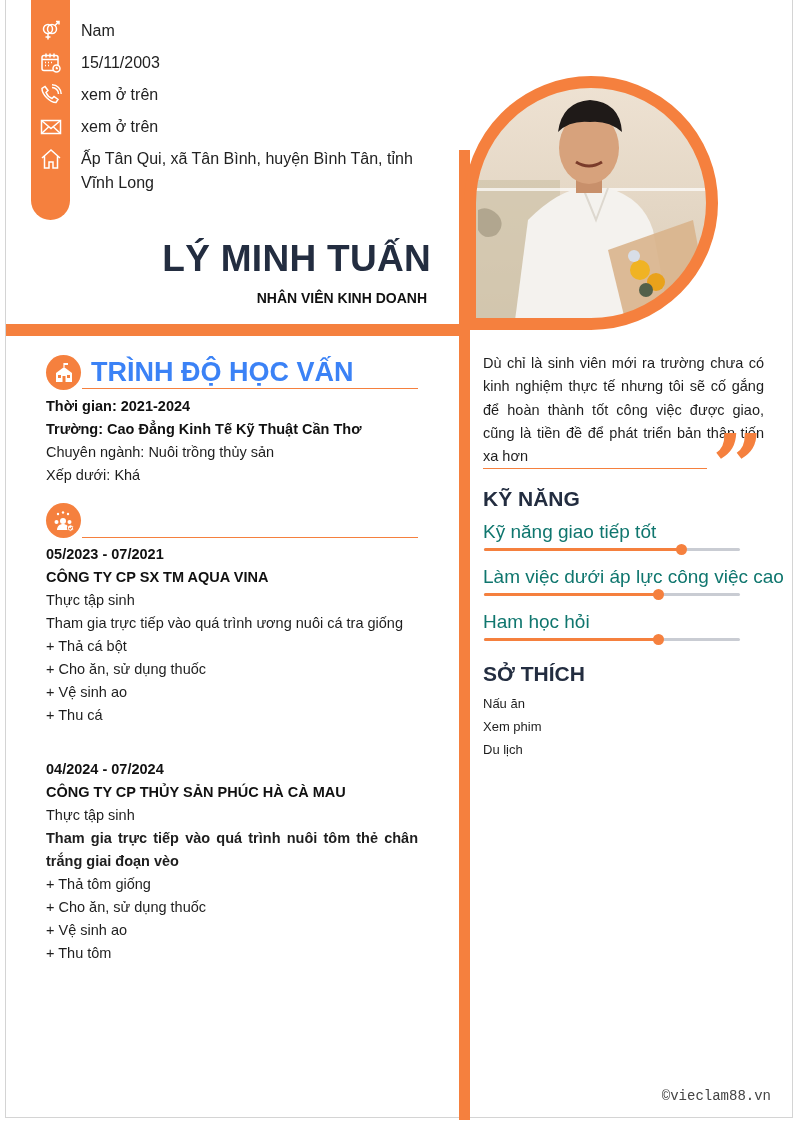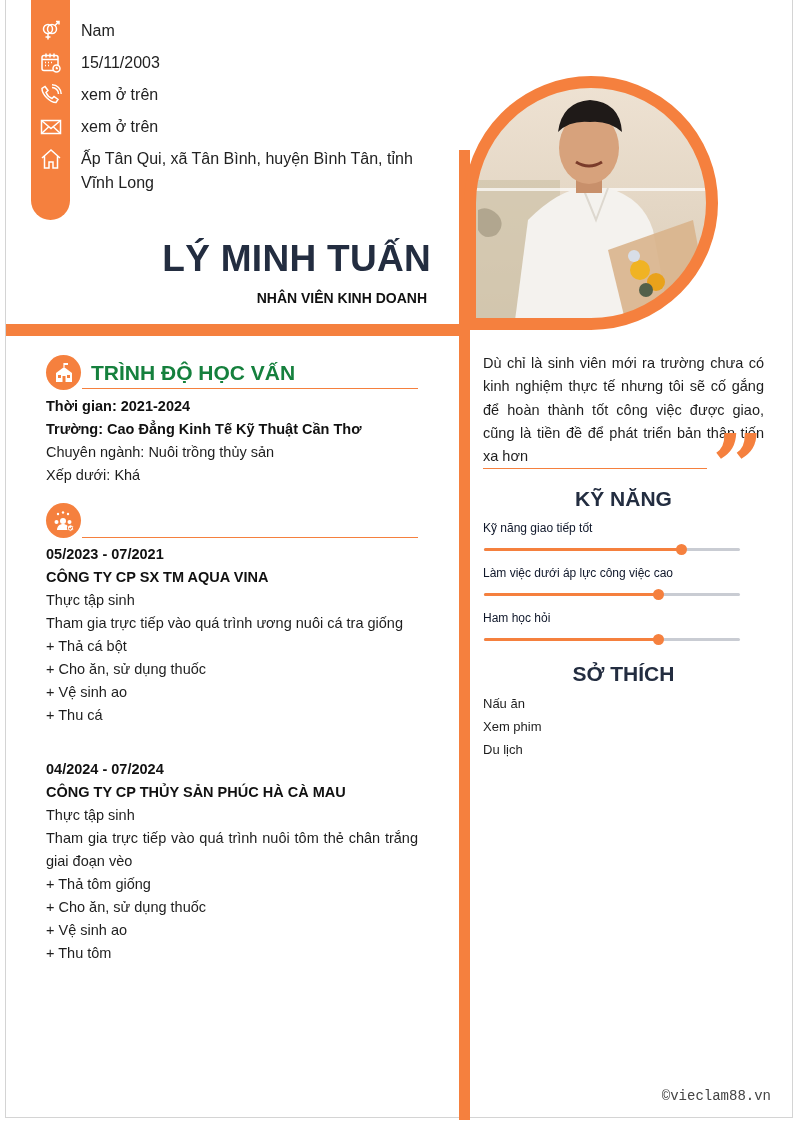--- a/index.html
+++ b/index.html
@@ -9,31 +9,31 @@
   .contact{position:absolute;left:40px;width:380px;display:flex;align-items:flex-start;text-decoration:underline;}
   .contact .ic{width:22px;height:22px;display:flex;align-items:center;justify-content:center;}
   .contact .tx{position:absolute;left:41px;font-size:16px;line-height:24px;color:#222;width:340px;}
   .name{position:absolute;right:364px;top:238px;font-size:37px;font-weight:bold;color:#232d40;letter-spacing:0.3px;white-space:nowrap;}
   .role{position:absolute;right:368px;top:290px;font-size:14px;font-weight:bold;color:#111;white-space:nowrap;}
   .hband{position:absolute;left:6px;top:324px;width:460px;height:12px;background:#f5803e;}
   .vline{position:absolute;left:459px;top:150px;width:11px;height:970px;background:#f5803e;}
   .photo-wrap{position:absolute;left:458px;top:70px;width:266px;height:266px;}
   .sec-title{position:absolute;left:46px;display:flex;align-items:center;}
   .sec-title .badge{width:35px;height:35px;border-radius:50%;background:#f5803e;display:flex;align-items:center;justify-content:center;}
-  .sec-title .lbl{margin-left:10px;font-size:21px;font-weight:bold;color:#15803d;}
+  .sec-title .lbl{margin-left:10px;font-size:27px;font-weight:bold;color:#3b82f6;}
   .sec-rule{position:absolute;left:82px;width:336px;height:1px;background:#f5803e;}
   .line{position:absolute;left:46px;font-size:14.5px;line-height:23px;color:#1e1e1e;width:372px;}
   .b{font-weight:bold;color:#111;}
-  .justify{text-align:justify;}
+  .justify{text-align:justify;font-weight:bold;}
   .right{position:absolute;left:483px;width:281px;}
   .summary{top:352px;font-size:14.5px;line-height:23.3px;text-align:justify;color:#1e1e1e;}
   .quote-rule{position:absolute;left:483px;top:468px;width:224px;height:1px;background:#f5803e;}
   .quote{position:absolute;left:712px;top:422px;font-family:"DejaVu Serif",serif;font-weight:bold;font-size:90px;line-height:90px;color:#f5803e;}
-  .rhead{position:absolute;left:483px;width:281px;text-align:center;font-size:21px;font-weight:bold;color:#232d40;}
-  .skill-label{position:absolute;left:483px;font-size:12px;color:#0f172a;}
+  .rhead{position:absolute;left:483px;width:281px;font-size:21px;font-weight:bold;color:#232d40;}
+  .skill-label{position:absolute;left:483px;font-size:19px;color:#0f766e;}
   .track{position:absolute;left:484px;width:256px;height:3px;background:#c9ccd3;border-radius:2px;}
   .fill{position:absolute;left:0;top:0;height:3px;background:#f5803e;border-radius:2px;}
   .knob{position:absolute;top:-4px;width:11px;height:11px;border-radius:50%;background:#f5803e;margin-left:-5px;}
   .hobby{position:absolute;left:483px;font-size:13px;color:#1e1e1e;}
   .footer{position:absolute;right:24px;top:1088px;font-family:"Liberation Mono","DejaVu Sans Mono",monospace;font-size:14px;color:#444;}
 </style>
 </head>
 <body>
 
 <div class="page"></div>

